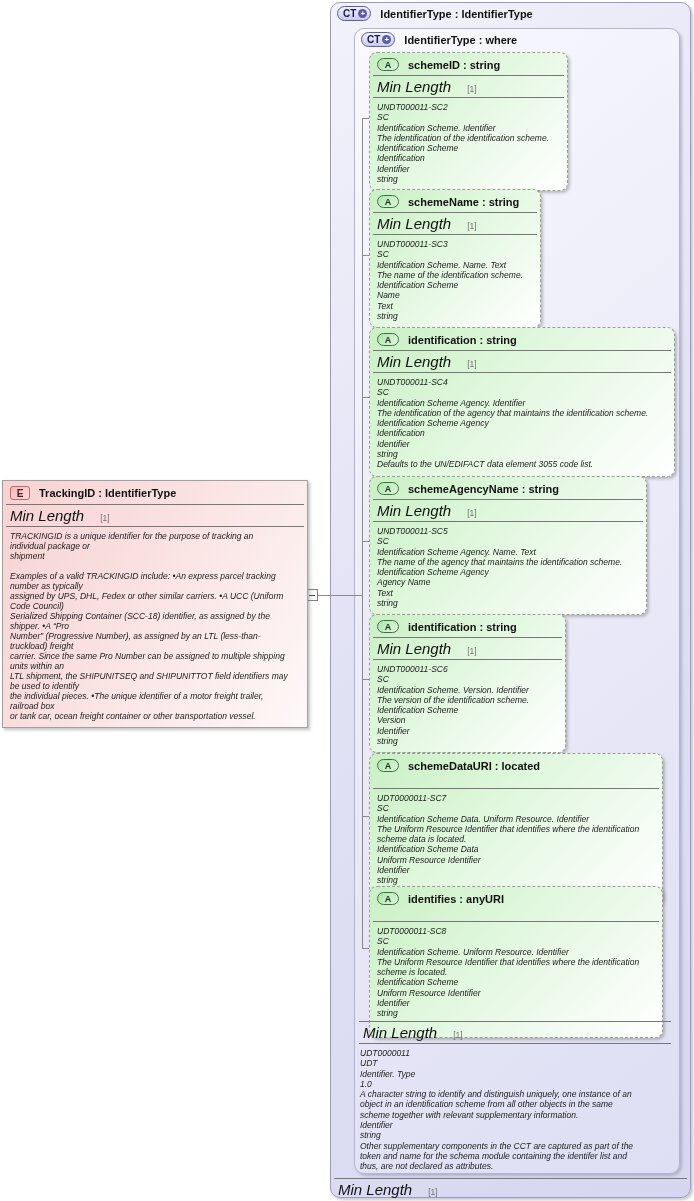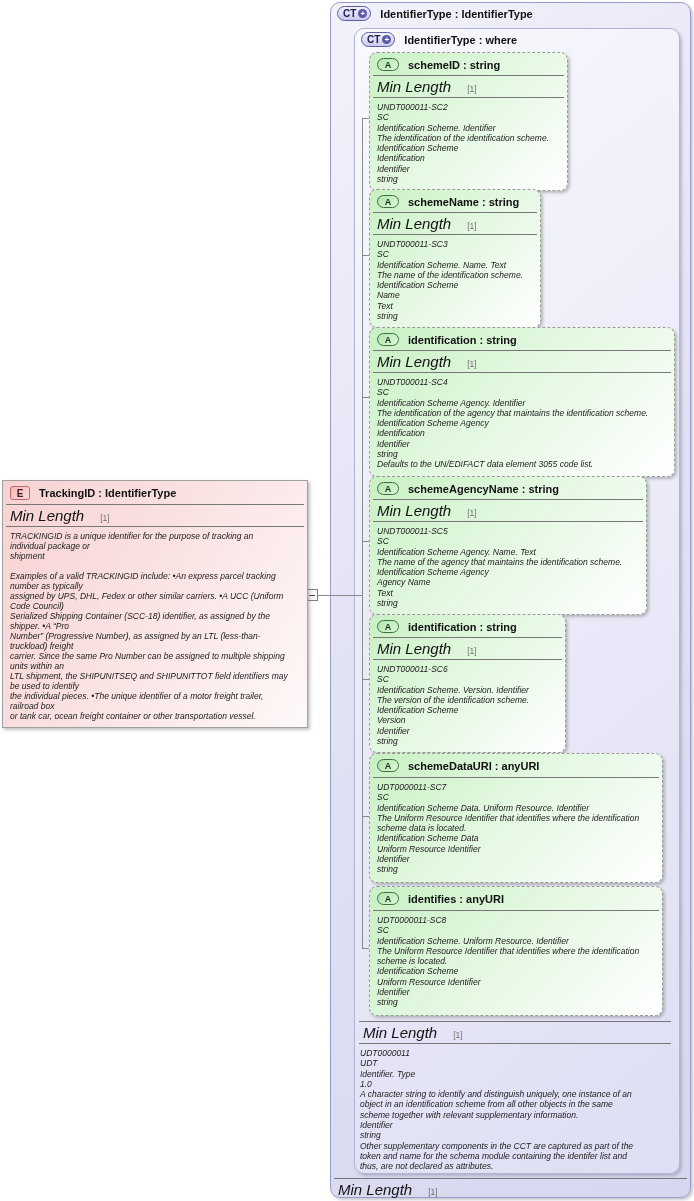--- a/index.html
+++ b/index.html
@@ -44,21 +44,21 @@
     background:linear-gradient(135deg,#f6b8b8 0%,#fbdcdc 100%);
     font-size:10px; font-weight:bold; color:#402020; text-align:center; line-height:13px; }
 
   .facet-row { display:flex; align-items:baseline; gap:16px; margin:0 3px;
     padding:2px 4px 2px 4px; border-top:1px solid #777; border-bottom:1px solid #777; }
   .facet-label { font-size:15px; font-style:italic; color:#111; }
   .facet-value { font-size:8.5px; color:#707070; }
 
   .annotation { padding:4px 5px 6px 7px; font-size:8.5px; font-style:italic;
     line-height:10.3px; color:#1b1b1b; white-space:pre-line; }
-  .annotation.topline { border-top:1px solid #777; margin:1px 3px; padding-left:4px; }
+  .annotation.topline { border-top:1px solid #777; margin:12px 3px; padding-left:4px; }
 
   
   .elem-box {
     position:absolute; border:1px solid #a0a0a0;
     background:linear-gradient(120deg,#f8d2d2 0%,#fae2e2 45%,#fdf2f2 85%,#fef9f9 100%);
     box-shadow:2px 2px 3px rgba(120,120,120,0.45);
   }
   .elem-box .annotation { line-height:10px; }
 
   
@@ -200,21 +200,21 @@
 The version of the identification scheme.
 Identification Scheme
 Version
 Identifier
 string</div>
   </div>
 
   <div class="attr-box" style="left:369px; top:753px; width:294px;">
     <div class="box-header">
       <span class="a-icon">A</span>
-      <span class="box-title">schemeDataURI : anyURI</span>
+      <span class="box-title">schemeDataURI : located</span>
     </div>
     <div class="annotation topline">UDT0000011-SC7
 SC
 Identification Scheme Data. Uniform Resource. Identifier
 The Uniform Resource Identifier that identifies where the identification
 scheme data is located.
 Identification Scheme Data
 Uniform Resource Identifier
 Identifier
 string</div>

